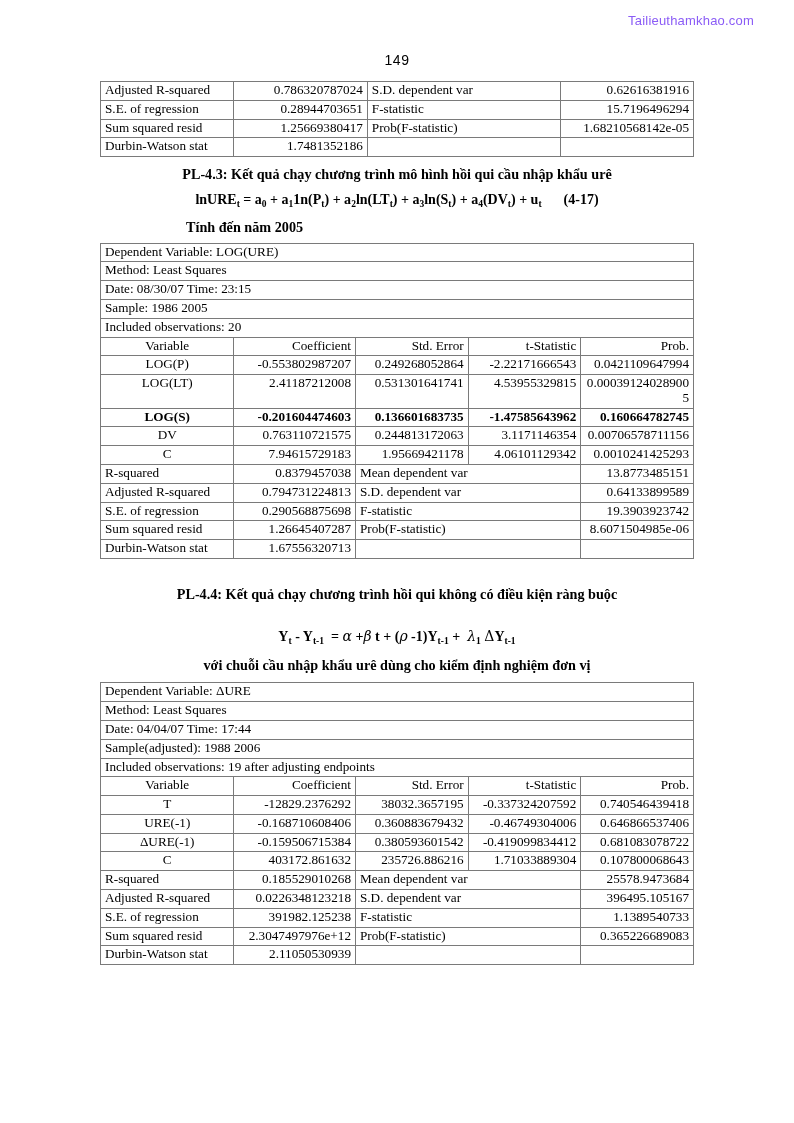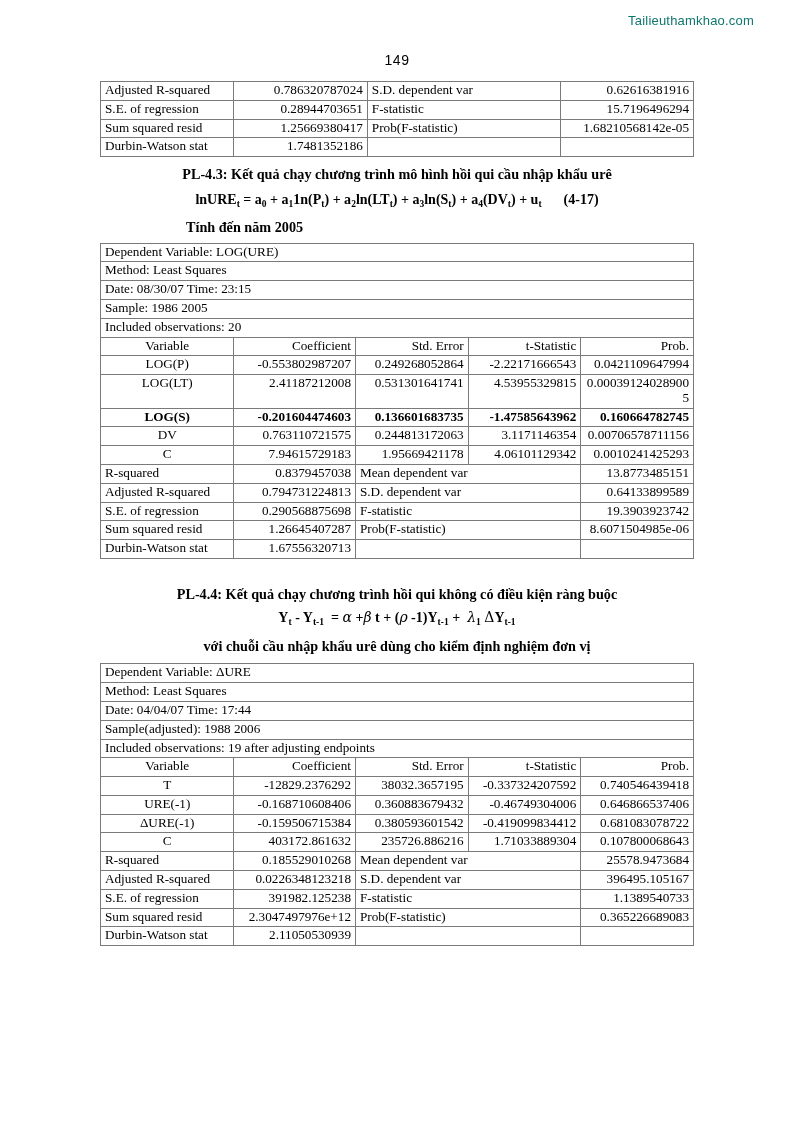--- a/index.html
+++ b/index.html
@@ -21,21 +21,21 @@
     height: 1123px;
     box-sizing: border-box;
     padding: 0 100px;
   }
   .watermark {
     position: absolute;
     top: 13px;
     right: 40px;
     font-family: "Liberation Sans", "DejaVu Sans", sans-serif;
     font-size: 13px;
-    color: #0f766e;
+    color: #8b5cf6;
     letter-spacing: 0.2px;
   }
   .page-number {
     text-align: center;
     font-family: "Liberation Sans", "DejaVu Sans", sans-serif;
     font-size: 14px;
     padding-top: 52px;
     padding-bottom: 13px;
     letter-spacing: 0.5px;
   }
@@ -239,21 +239,21 @@
         <td class="c-left">Durbin-Watson stat</td>
         <td class="c-right">1.67556320713</td>
         <td class="c-left" colspan="2"></td>
         <td class="c-right"></td>
       </tr>
     </tbody>
   </table>
 
   <div class="heading" style="margin-top:27px;">PL-4.4: Kết quả chạy chương trình hồi qui không có điều kiện ràng buộc</div>
 
-  <div class="eq" style="margin-top:4px;">
+  <div class="eq" style="margin-top:23px;">
     <span>Y<sub>t</sub> - Y<sub>t-1</sub> &nbsp;= <span class="gr">α</span> +<span class="gr">β</span> t + (<span class="gr">ρ</span> -1)Y<sub>t-1</sub> + &nbsp;<span class="gr">λ</span><sub>1</sub> <span class="up">Δ</span>Y<sub>t-1</sub></span>
   </div>
 
 
   <div class="heading" style="margin-top:10px;">với chuỗi cầu nhập khẩu urê dùng cho kiểm định nghiệm đơn vị</div>
 
   <div class="gap-b"></div>
 
   <table class="eviews">
     <colgroup>

